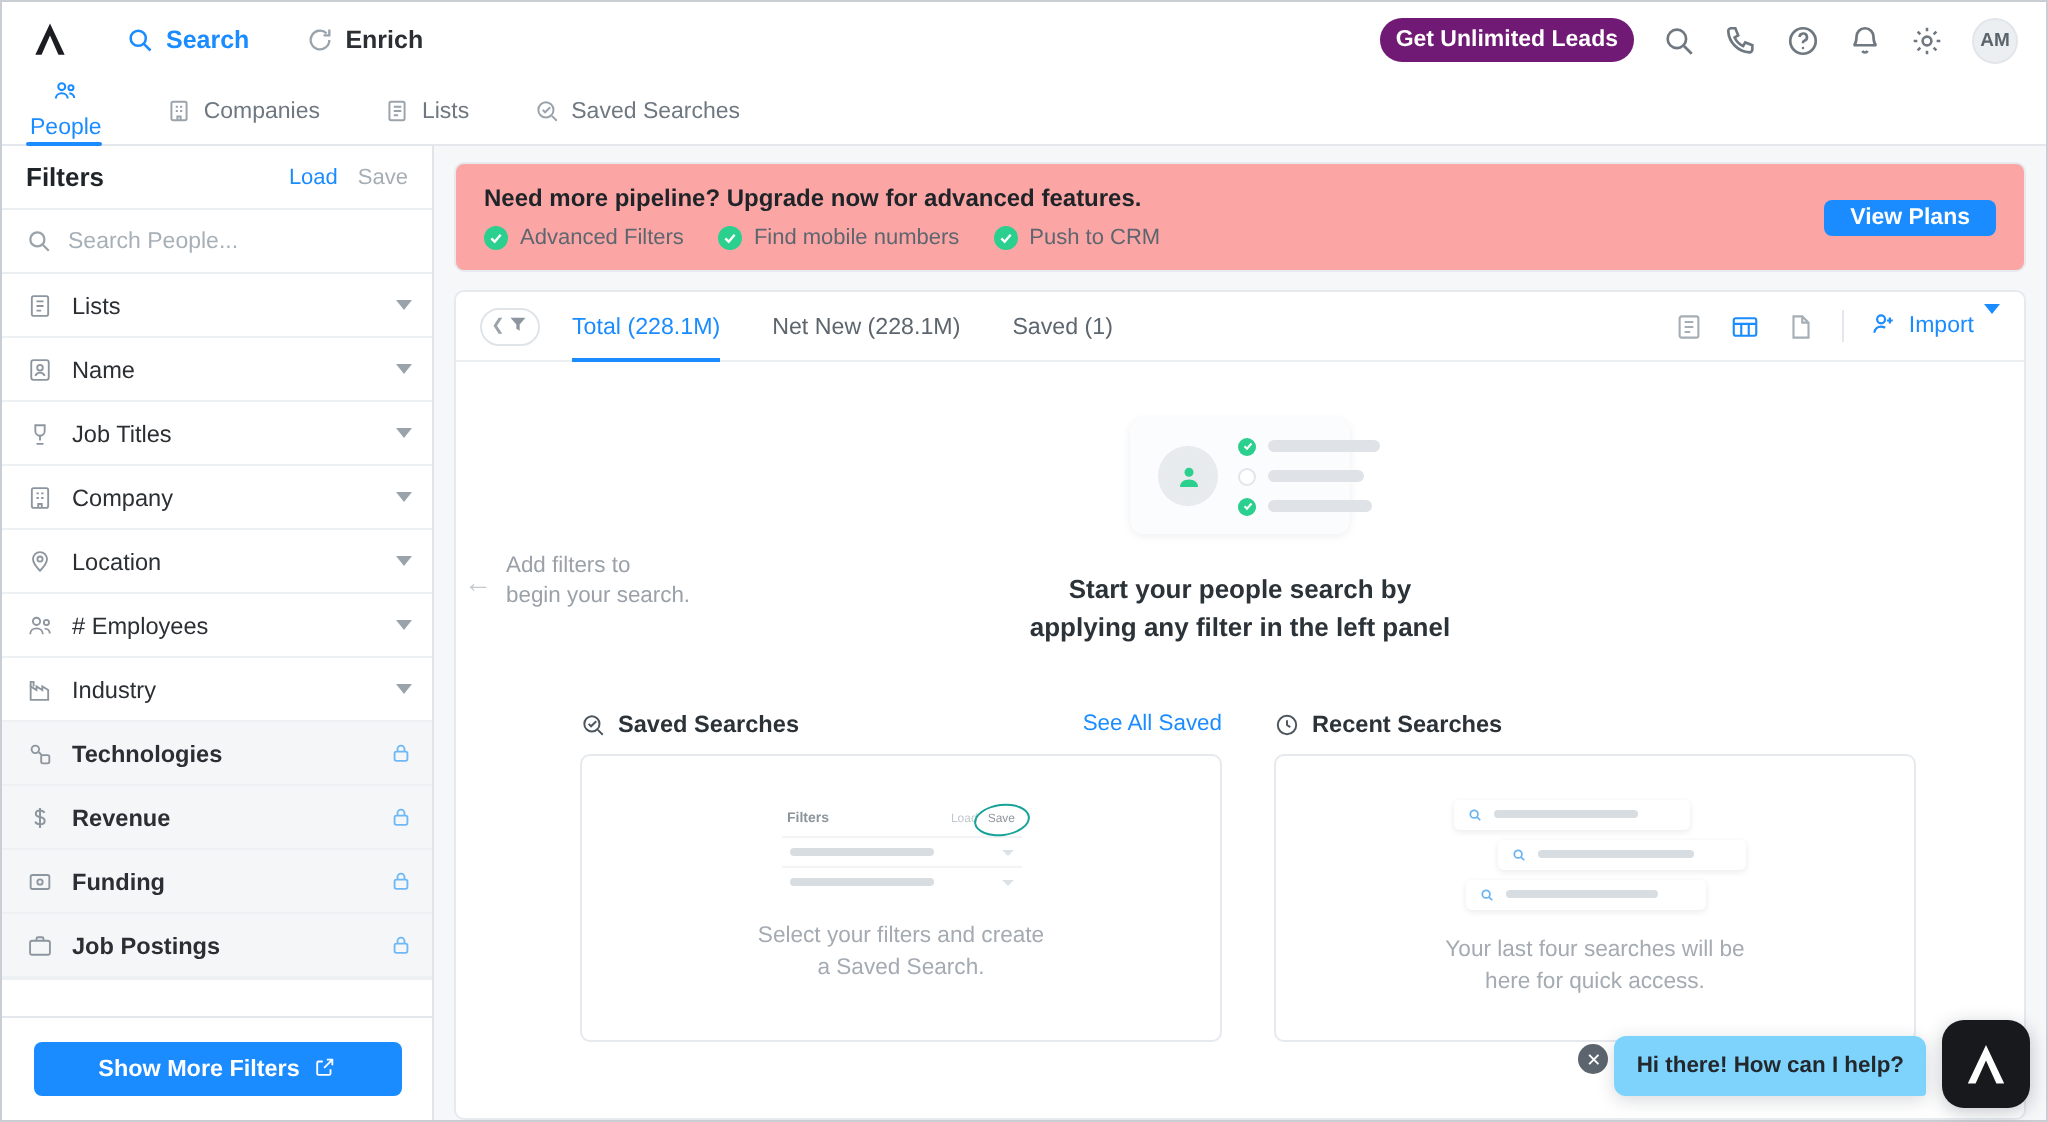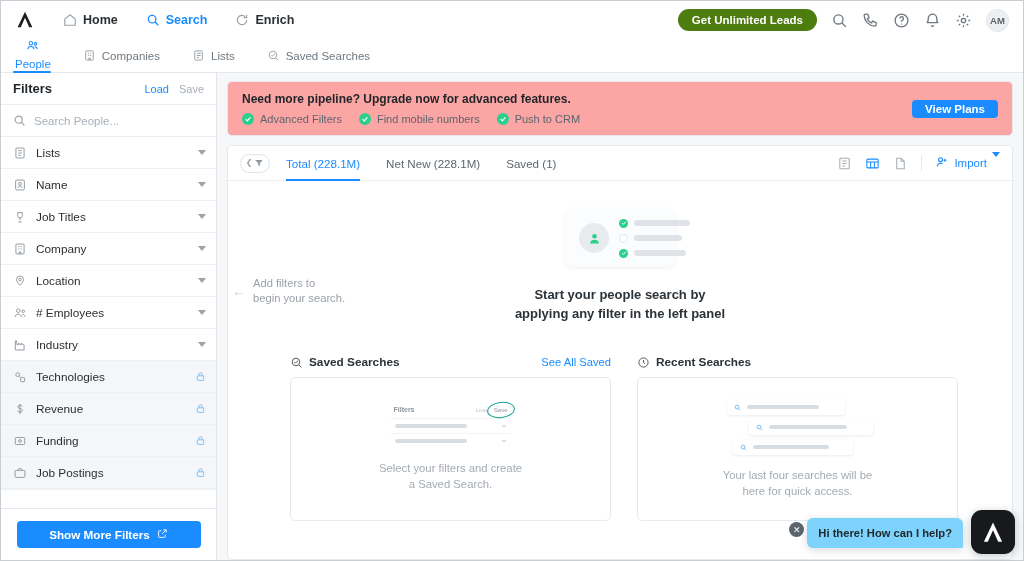--- a/index.html
+++ b/index.html
@@ -33,22 +33,22 @@
     display: flex; align-items: center; gap: 6px;
     padding: 0 12px; height: 38px;
     font-size: 12.5px; font-weight: bold; color: #2b2f33;
     cursor: pointer;
   }
   .nav-item.active { color: #1a8cff; background: #fff; }
   .nav-item .ico { display: flex; align-items:center; width: 14px; height: 14px; color: #9aa3ab;}
   .nav-item.active .ico { color: #1a8cff; }
   .nav-right { margin-left: auto; display: flex; align-items: center; gap: 14px; padding-right: 4px;}
   .cta-pill {
-    background: #4d7c0f; color: #fff; border-radius: 14px;
-    padding: 5px 14px; font-size: 11.5px; font-weight: bold;
+    background: #701a75; color: #fff; border-radius: 14px;
+    padding: 5px 8px; font-size: 11.5px; font-weight: bold;
     cursor: pointer; white-space: nowrap;
   }
   .hicon { width: 17px; height: 17px; color: #6f7880; cursor: pointer; display:flex; align-items:center; justify-content:center;}
   .avatar {
     width: 23px; height: 23px; border-radius: 50%;
     background: #eceff2; color: #5c656d; font-size: 9.5px;
     display: flex; align-items: center; justify-content: center;
     font-weight: bold; cursor: pointer; border:1px solid #e2e6ea;
   }
 
@@ -102,21 +102,21 @@
     border: none; outline: none; font-size: 11.5px; color: #2b2f33;
     font-family: "Liberation Sans", sans-serif; width: 100%; background: transparent;
   }
   .side-search input::placeholder { color: #a8b0b7; }
   .filter-list { flex: 1 1 auto; overflow: hidden; }
   .filter-row {
     height: 32px; display: flex; align-items: center; gap: 9px;
     padding: 0 10px 0 12px; border-bottom: 1px solid #eef1f4;
     cursor: pointer; background: #fff;
   }
-  .filter-row.locked { background: #f4f6f8; }
+  .filter-row.locked { background: #f4f6f8; font-weight: bold; }
   .filter-row .ico { width: 14px; height: 14px; color: #8d969e; display:flex; align-items:center; justify-content:center; flex:0 0 14px;}
   .filter-row .lbl { font-size: 11.8px; color: #2b2f33; }
   .filter-row .tail { margin-left: auto; display: flex; align-items: center; }
   .chev { width: 0; height: 0; border-left: 4px solid transparent; border-right: 4px solid transparent; border-top: 5px solid #9aa3ab; }
   .lockico { color: #6fb8f5; width: 11px; height: 13px; display:flex;}
   .side-foot {
     flex: 0 0 52px; border-top: 1px solid #e4e8ec;
     display: flex; align-items: center; justify-content: center;
     background: #fff;
   }
@@ -284,28 +284,20 @@
 <div id="app">
 
   <div class="topnav">
     <div class="brand-logo">
       <svg viewBox="0 0 24 24" width="22" height="22" aria-hidden="true">
         <path d="M12 3 L20 20 L16.6 20 L12 9.6 L7.4 20 L4 20 Z" fill="#1b1d20"></path>
       </svg>
     </div>
 
     <div class="nav-items">
-      <div class="nav-item">
-        <span class="ico">
-          <svg viewBox="0 0 24 24" fill="none" stroke="currentColor" stroke-width="2">
-              <path d="M3 10.5 12 3l9 7.5V21H3z"></path>
-            </svg>
-        </span>
-        <span>Home</span>
-      </div>
       <div class="nav-item active">
         <span class="ico">
           <svg viewBox="0 0 24 24" fill="none" stroke="currentColor" stroke-width="2.2">
               <circle cx="10.5" cy="10.5" r="6.5"></circle>
               <path d="M15.5 15.5 21 21"></path>
             </svg>
         </span>
         <span>Search</span>
       </div>
       <div class="nav-item">

